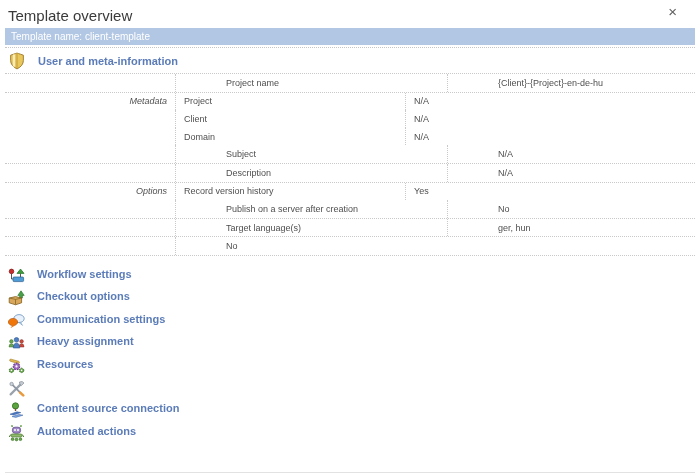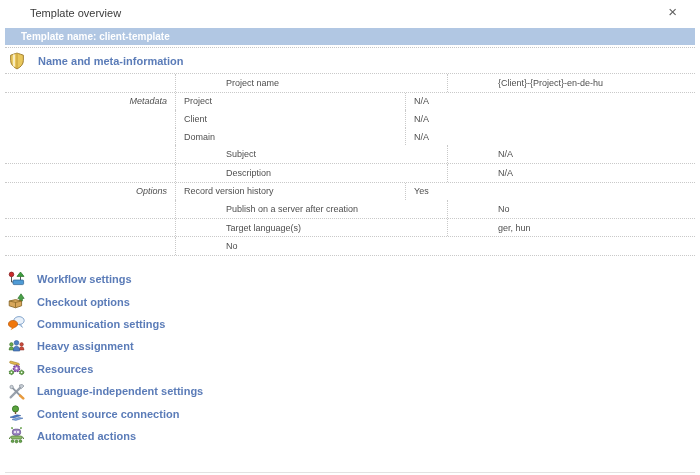--- a/index.html
+++ b/index.html
@@ -5,28 +5,28 @@
   html,body { margin:0; padding:0; }
   body {
     width:700px; height:475px;
     background:#ffffff;
     font-family:"Liberation Sans", sans-serif;
     position:relative; overflow:hidden;
     -webkit-font-smoothing:antialiased;
   }
   
   .titlebar { position:absolute; top:0; left:0; right:0; height:28px; background:#fff; }
-  .win-title { position:absolute; left:8px; top:7px; font-size:11px; color:#3a3a3a;margin-left:22px; }
+  .win-title { position:absolute; left:8px; top:7px; font-size:15px; color:#3a3a3a; }
   .close-btn { position:absolute; right:23px; top:4px; font-size:15px; color:#5f5f5f; line-height:15px; cursor:pointer; }
 
   
   .headerbar {
     position:absolute; top:28px; left:5px; right:5px; height:17px;
-    background:#b1c7e3; color:#ffffff; font-weight:bold; font-size:10px;
-    line-height:17px; padding-left:16px; box-sizing:border-box;
+    background:#b1c7e3; color:#ffffff; font-weight:normal; font-size:10px;
+    line-height:17px; padding-left:6px; box-sizing:border-box;
   }
   .hline-top { position:absolute; top:47px; left:5px; right:5px; border-top:1px dotted #c6c6c6; }
 
   
   .sec-head { position:absolute; top:49px; left:5px; right:5px; height:23px; display:flex; align-items:center; }
   .sec-icon { width:18px; height:18px; margin-left:3px; flex:none; }
   .sec-label { margin-left:12px; color:#5b7cb8; font-weight:bold; font-size:11px; }
 
   
   .meta-table { position:absolute; top:73px; left:5px; right:5px; border-top:1px dotted #c9c9c9; }
@@ -37,21 +37,21 @@
     border-right:1px dotted #c9c9c9; display:flex; align-items:center; justify-content:flex-end;
   }
   .c2 {
     width:230px; box-sizing:border-box; padding-left:8px;
     border-right:1px dotted #c9c9c9; display:flex; align-items:center;
   }
   .c3 { flex:1; padding-left:8px; display:flex; align-items:center; }
 
   
   .items { position:absolute; top:268px; left:5px; right:5px; }
-  .item { height:22.4px; display:flex; align-items:center; cursor:pointer; }
+  .item { height:22.4px; display:flex; align-items:flex-start; cursor:pointer; }
   .item-icon { width:17px; height:17px; margin-left:3px; flex:none; }
   .item-label { margin-left:12px; color:#5b7cb8; font-weight:bold; font-size:11px; }
 
   .bottomline { position:absolute; top:472px; left:5px; right:5px; border-top:1px solid #e2e2e2; }
 </style>
 </head>
 <body>
 
 <div class="titlebar">
   <span class="win-title">Template overview</span>
@@ -64,21 +64,21 @@
 <div class="hline-top"></div>
 
 <div class="sec-head">
   <span class="sec-icon">
     <svg viewBox="0 0 17 17" width="18" height="18">
       <path d="M2.5 3 Q8.5 1 8.5 1 Q8.5 1 14.5 3 L14.5 8 Q14.5 13 8.5 16 Q2.5 13 2.5 8 Z" fill="#e9c75c" stroke="#9c7a2a" stroke-width="0.9"></path>
       <path d="M5.6 2.3 Q5.6 9 5.6 13.8" stroke="#f8ecc0" stroke-width="2"></path>
       <path d="M8.5 1.2 L8.5 15.6" stroke="#c29a33" stroke-width="0.9"></path>
     </svg>
   </span>
-  <span class="sec-label">Name and meta-information</span>
+  <span class="sec-label">User and meta-information</span>
 </div>
 
 <div class="meta-table">
   <div class="trow sep">
     <div class="c1"></div>
     <div class="c2">Project name</div>
     <div class="c3">{Client}-{Project}-en-de-hu</div>
   </div>
   <div class="trow">
     <div class="c1">Metadata</div>
@@ -196,21 +196,20 @@
   <div class="item">
     <span class="item-icon">
       <svg viewBox="0 0 17 17" width="17" height="17">
         <path d="M2.6 14.4 L12.6 4.4" stroke="#9aa2ad" stroke-width="2.2" stroke-linecap="round"></path>
         <path d="M11.4 2 Q14.6 0.4 16 3 L13.4 5.6 Q11.4 4.6 11.4 2 Z" fill="#c3cad2" stroke="#7c848f" stroke-width="0.6"></path>
         <path d="M4 4.4 L12.6 13" stroke="#8f97a3" stroke-width="1.8" stroke-linecap="round"></path>
         <path d="M12.2 12.6 L15.2 15.4" stroke="#e89a3c" stroke-width="2.6" stroke-linecap="round"></path>
         <circle cx="3.6" cy="4" r="1.7" fill="#cdd3da" stroke="#7c848f" stroke-width="0.6"></circle>
       </svg>
     </span>
-    <span class="item-label">Language-independent settings</span>
   </div>
 
   <div class="item">
     <span class="item-icon">
       <svg viewBox="0 0 17 17" width="17" height="17">
         <circle cx="7.5" cy="3.9" r="3.1" fill="#5aa33e" stroke="#2f6e1e" stroke-width="0.8"></circle>
         <rect x="6.8" y="6.6" width="1.4" height="2.4" fill="#7a5230"></rect>
         <path d="M2 12.2 L9 9.8 L12.8 10.6 L5.6 13 Z" fill="#4a78c6" stroke="#2a4f8f" stroke-width="0.5"></path>
         <path d="M4 14.6 L11 12.4 L15 13.2 L7.8 15.4 Z" fill="#7fa7dd" stroke="#3a62a6" stroke-width="0.5"></path>
       </svg>

